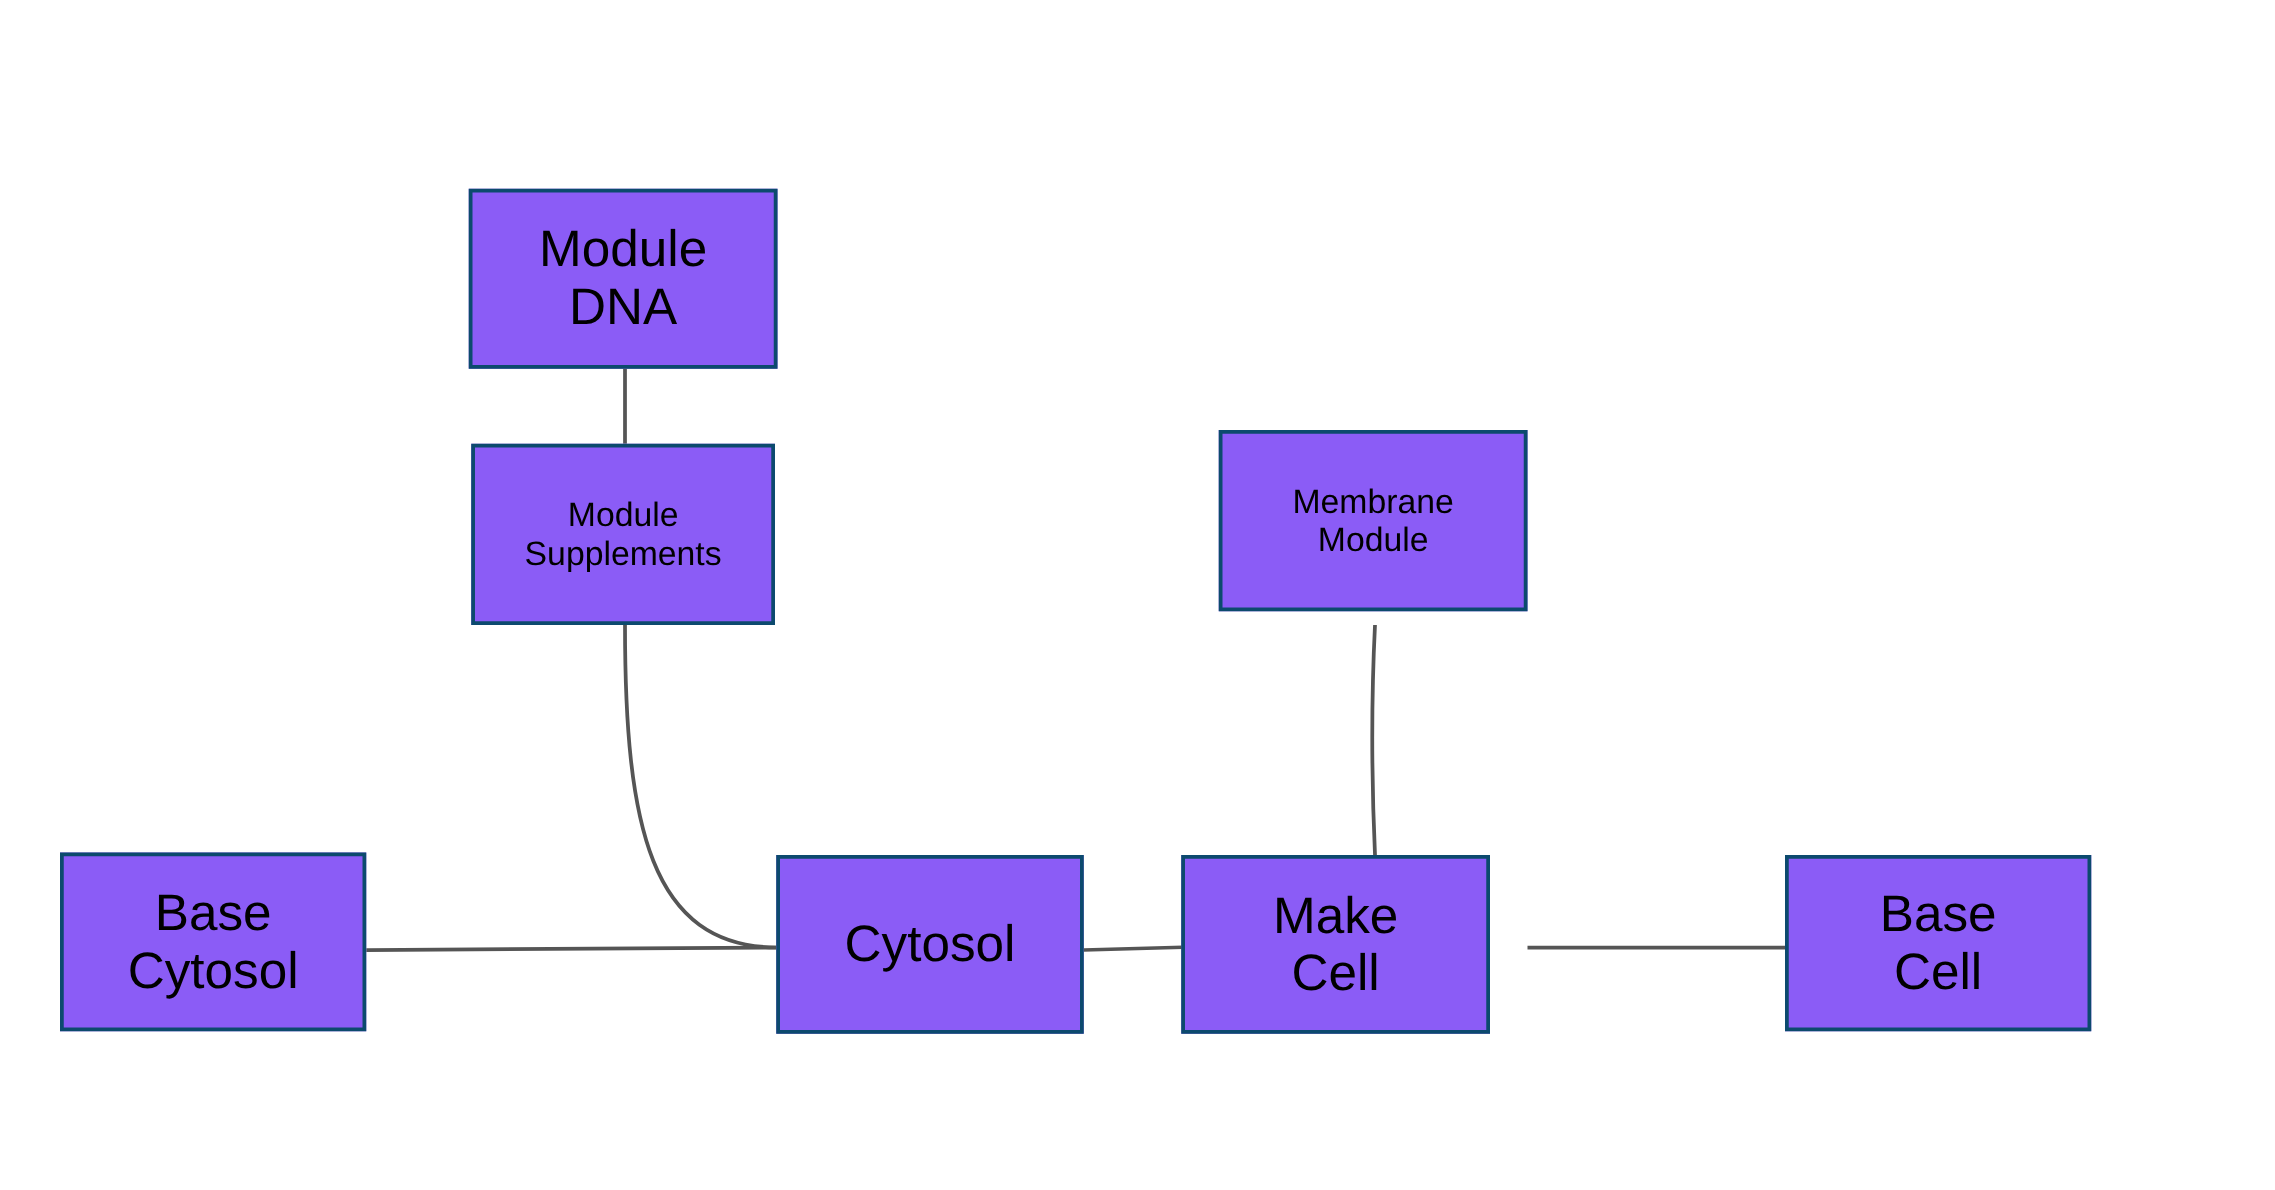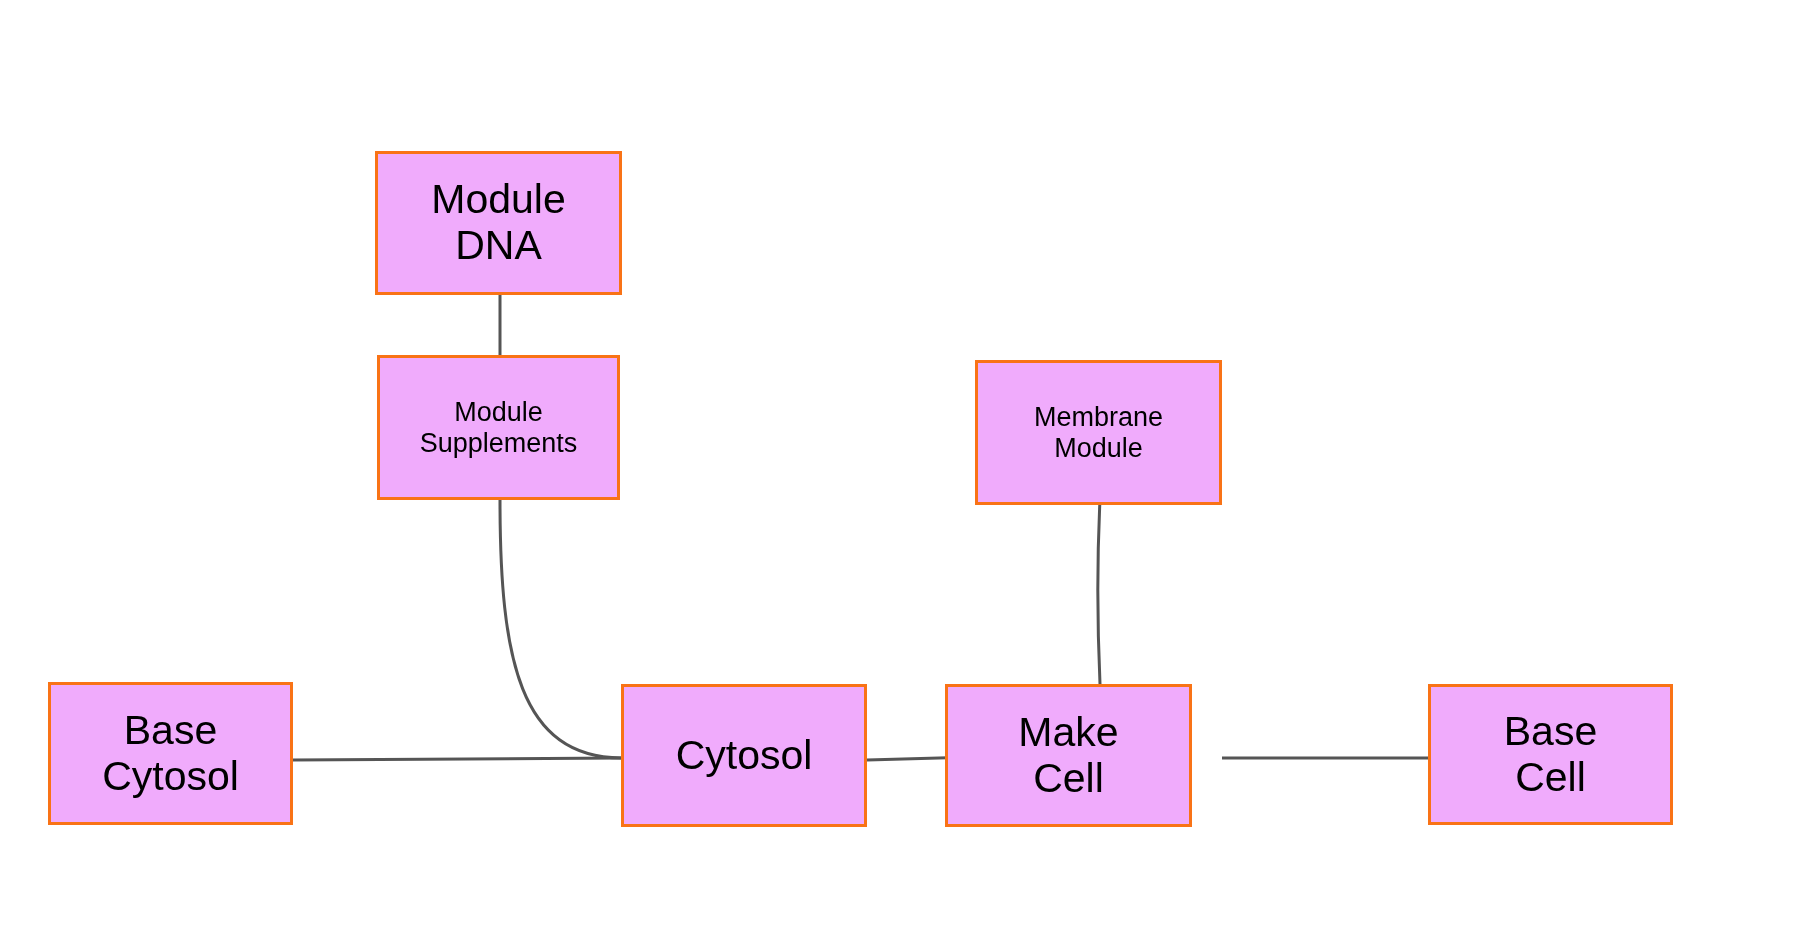--- a/index.html
+++ b/index.html
@@ -19,42 +19,42 @@
     position: absolute;
     left: 0;
     top: 0;
     width: 1820px;
     height: 952px;
     pointer-events: none;
   }
   .node {
     position: absolute;
     box-sizing: border-box;
-    background: #f0abfc;
-    border: 3px solid #f97316;
+    background: #8b5cf6;
+    border: 3px solid #0c4a6e;
     display: flex;
     align-items: center;
     justify-content: center;
     text-align: center;
     color: #000000;
     line-height: 1.12;
     white-space: pre-line;
     z-index: 2;
   }
   .node-label {
     display: block;
     width: 100%;
     white-space: pre-line;
   }
   .font-lg { font-size: 41px; }
   .font-sm { font-size: 27px; }
 
   #n-module-dna        { left: 375px;  top: 151px; width: 247px; height: 144px; }
   #n-module-supplements{ left: 377px;  top: 355px; width: 243px; height: 145px; }
-  #n-membrane-module   { left: 975px;  top: 360px; width: 247px; height: 145px; }
+  #n-membrane-module   { left: 975px;  top: 344px; width: 247px; height: 145px; }
   #n-base-cytosol      { left: 48px;   top: 682px; width: 245px; height: 143px; }
   #n-cytosol           { left: 621px;  top: 684px; width: 246px; height: 143px; }
   #n-make-cell         { left: 945px;  top: 684px; width: 247px; height: 143px; }
   #n-base-cell         { left: 1428px; top: 684px; width: 245px; height: 141px; }
 </style>
 </head>
 <body>
 
 <div id="canvas">
 

